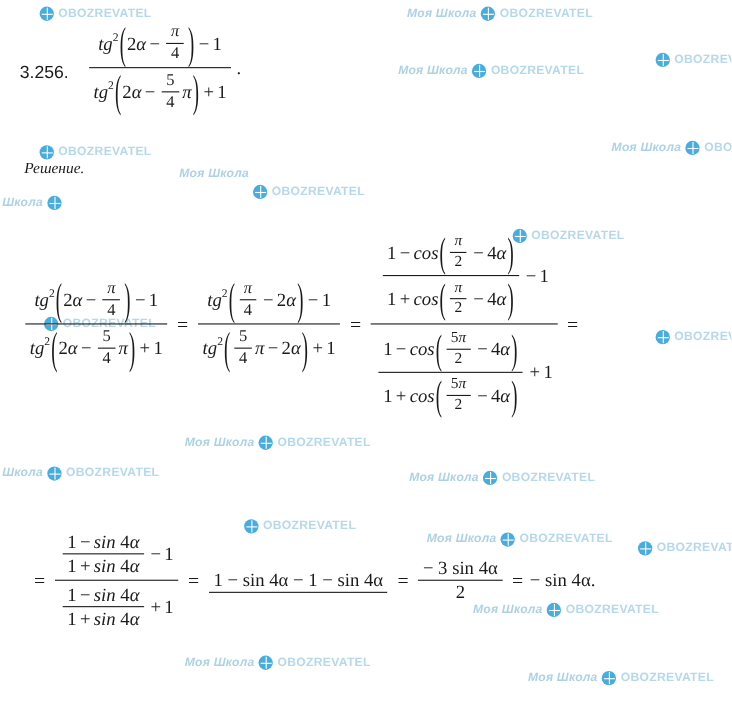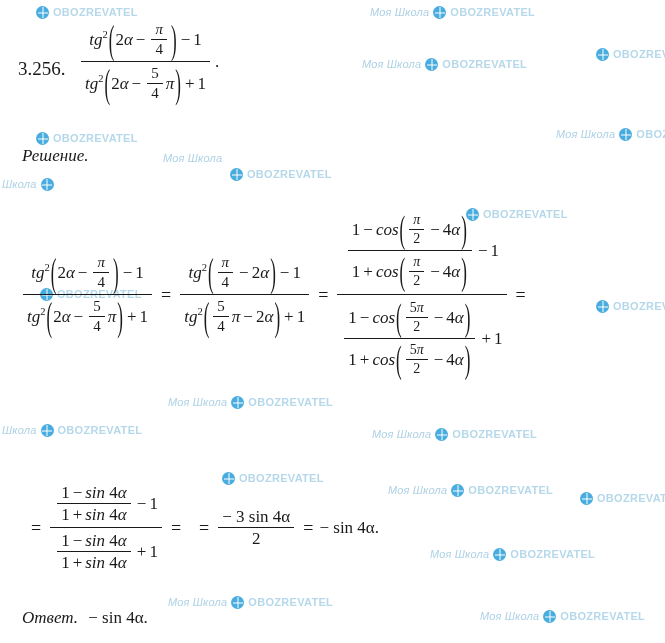--- a/index.html
+++ b/index.html
@@ -28,21 +28,21 @@
     font-family: "Liberation Sans", sans-serif;
     font-size: 11px;
     color: #b9d9ea;
     white-space: nowrap;
     user-select: none;
     pointer-events: none;
     opacity: .95;
   }
   .wm .wm-mark {
     font-style: italic;
-    font-weight: normal;
+    font-weight: bold;
     color: #a9cfe4;
     letter-spacing: .2px;
   }
   .wm .wm-globe {
     width: 13px; height: 13px;
     border-radius: 50%;
     background: #3fa9dd;
     position: relative;
     flex: 0 0 auto;
   }
@@ -113,33 +113,33 @@
     top: -0.45em;
   }
   .op { margin: 0 3px; }
   .eq { margin: 0 6px; font-size: 18px; }
 
   
   #problem-number {
     position: absolute;
     left: 18px;
     top: 58px;
-    font-size: 19px;
-    font-family: Liberation Serif, serif;
+    font-size: 16px;
+    font-family: Liberation Sans, sans-serif;
   }
   #problem-expression {
     position: absolute;
     left: 78px;
     top: 18px;
   }
   #solution-label {
     position: absolute;
     left: 22px;
     top: 146px;
-    font-size: 17px;
+    font-size: 14px;
     font-style: italic;
   }
   #main-derivation {
     position: absolute;
     left: 20px;
     top: 207px;
   }
   #second-derivation {
     position: absolute;
     left: 25px;
@@ -522,35 +522,32 @@
               </span>
           </span>
           <span class="op">+</span>
             <span>1</span>
         </span>
       </span>
 
       <span class="eq">=</span>
 
       <span class="frac">
+        <span class="num">1 − sin 4α − 1 − sin 4α</span>
         <span class="bar"></span>
       </span>
 
       <span class="eq">=</span>
 
       <span class="frac">
         <span class="num">− 3 sin 4α</span>
         <span class="bar"></span>
         <span class="den">2</span>
       </span>
 
       <span class="eq">=</span>
 
       <span>− sin 4α.</span>
     </span>
   </div>
 
-  <div id="answer-line">
-    <span class="ans-label">Ответ.</span>
-    <span style="margin-left:6px">− sin 4α.</span>
-  </div>
 
 </div>
 
 </body></html>

